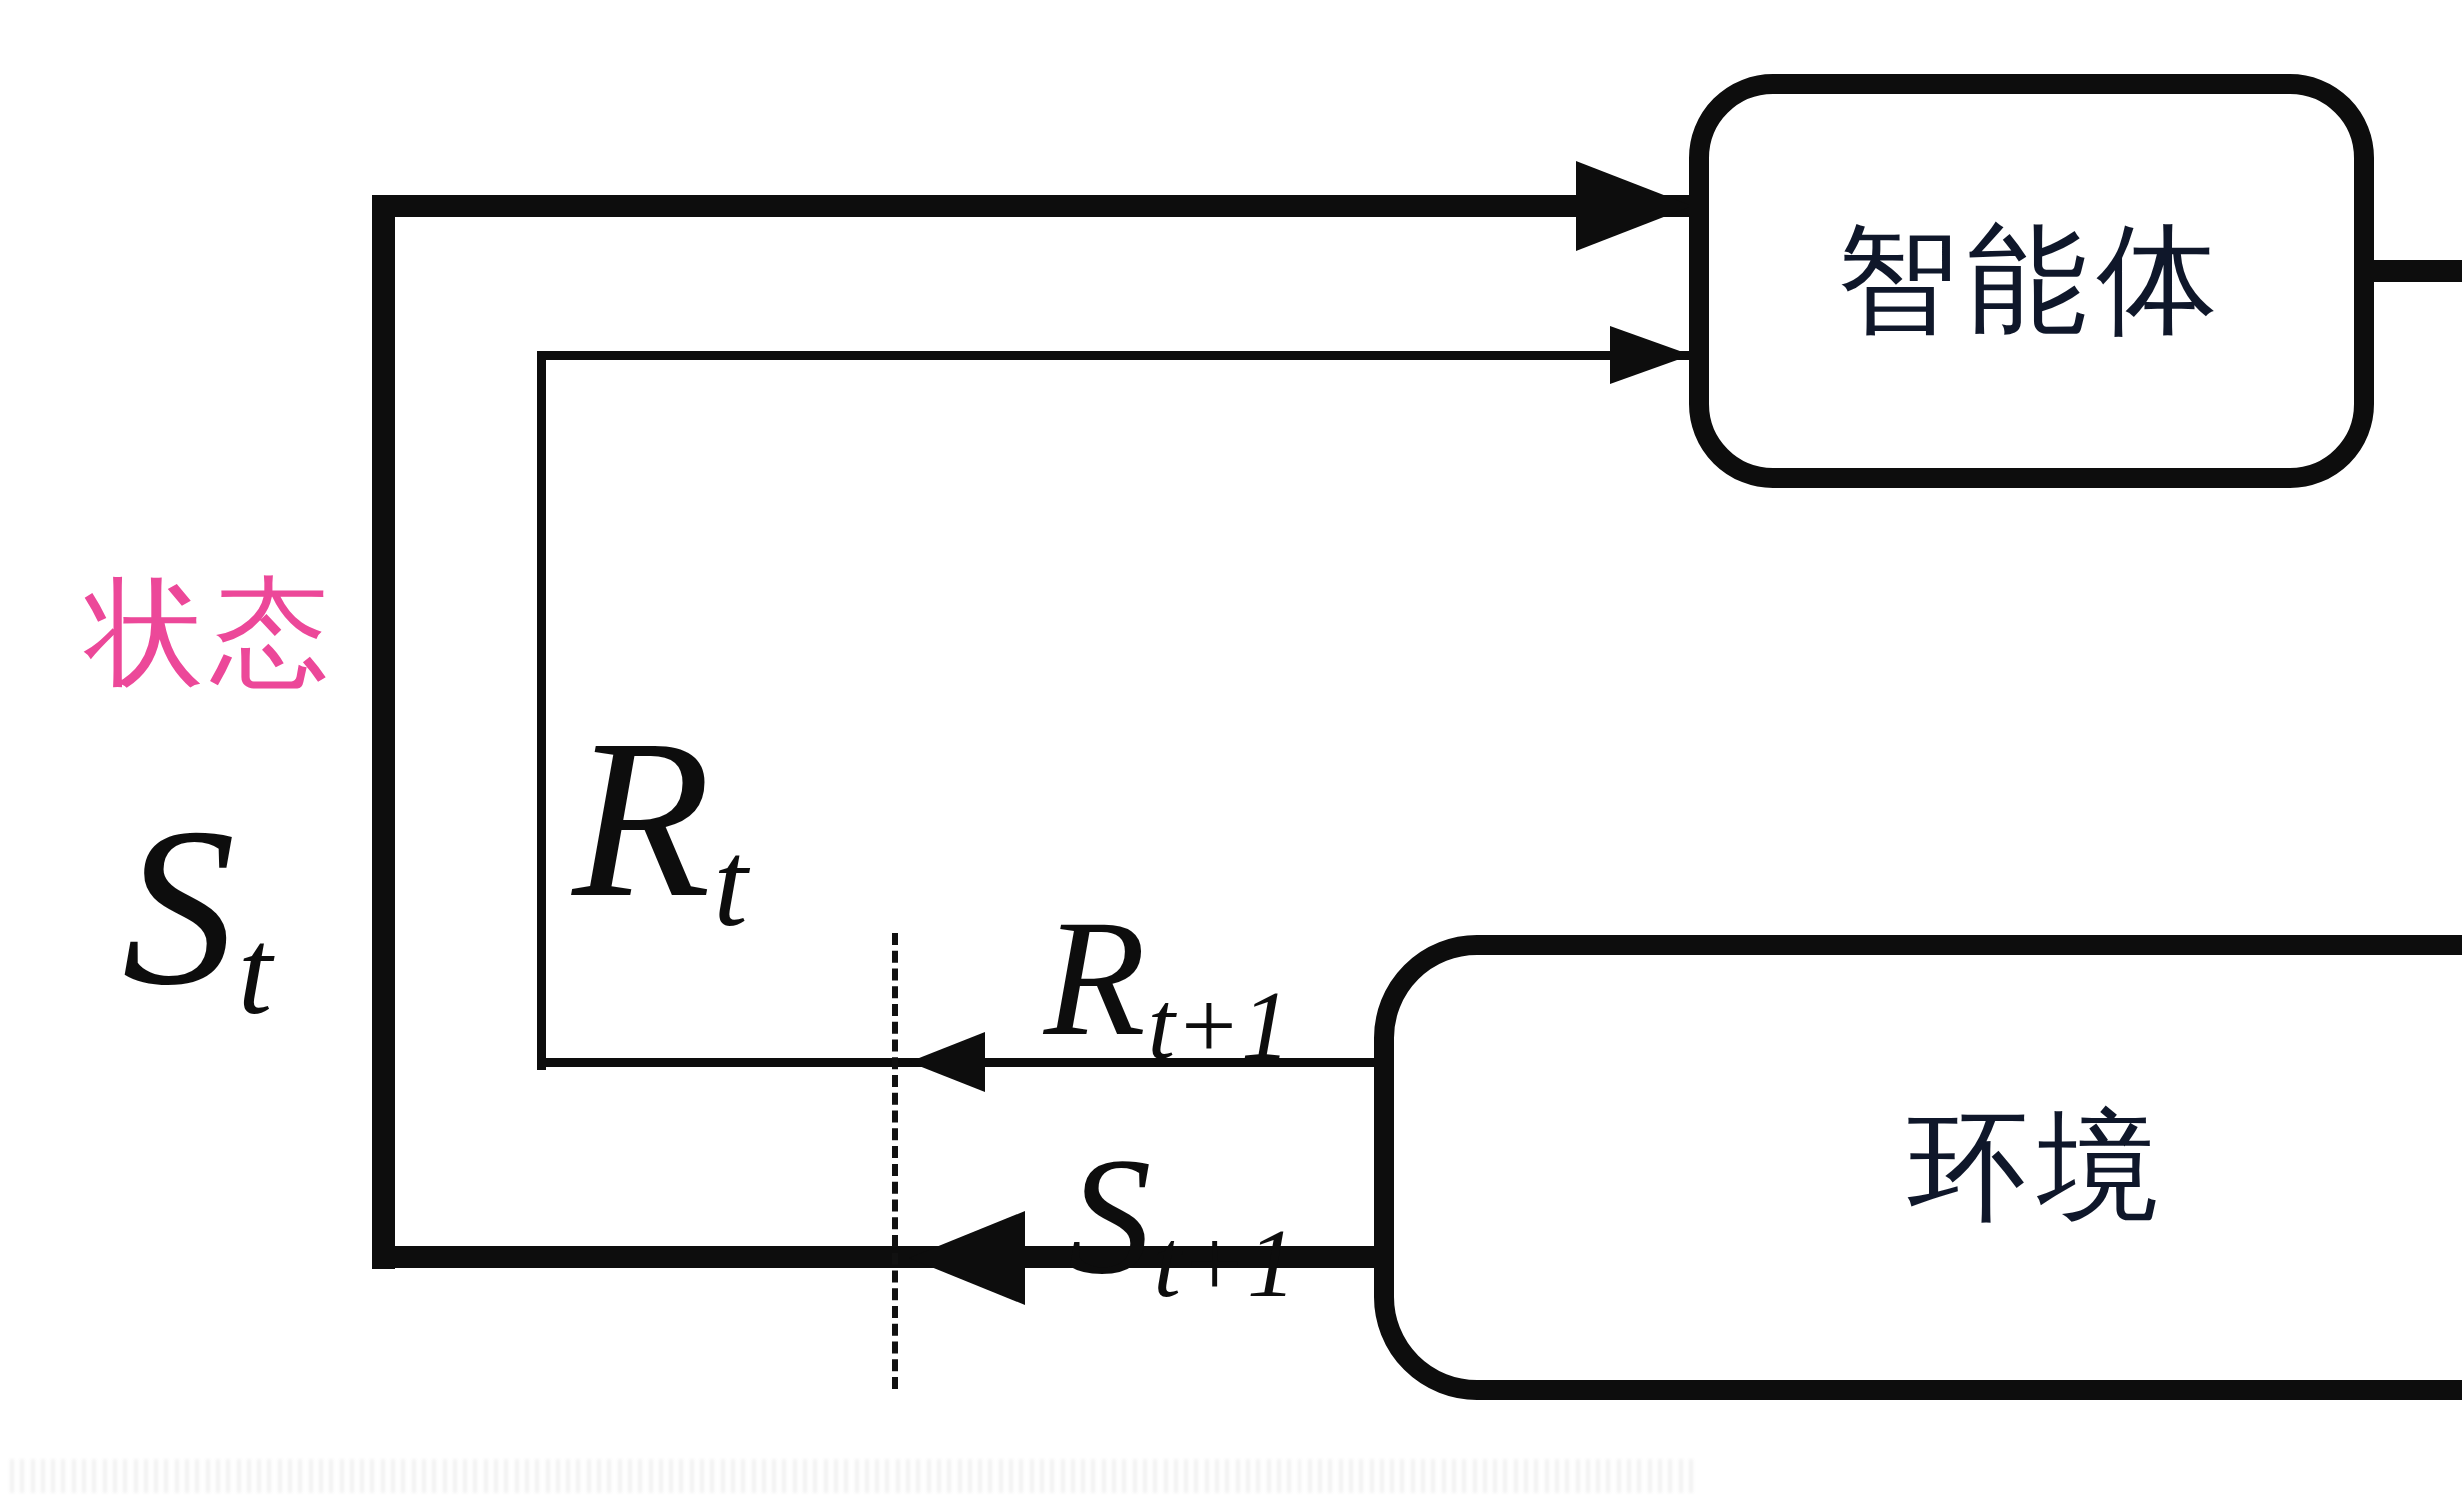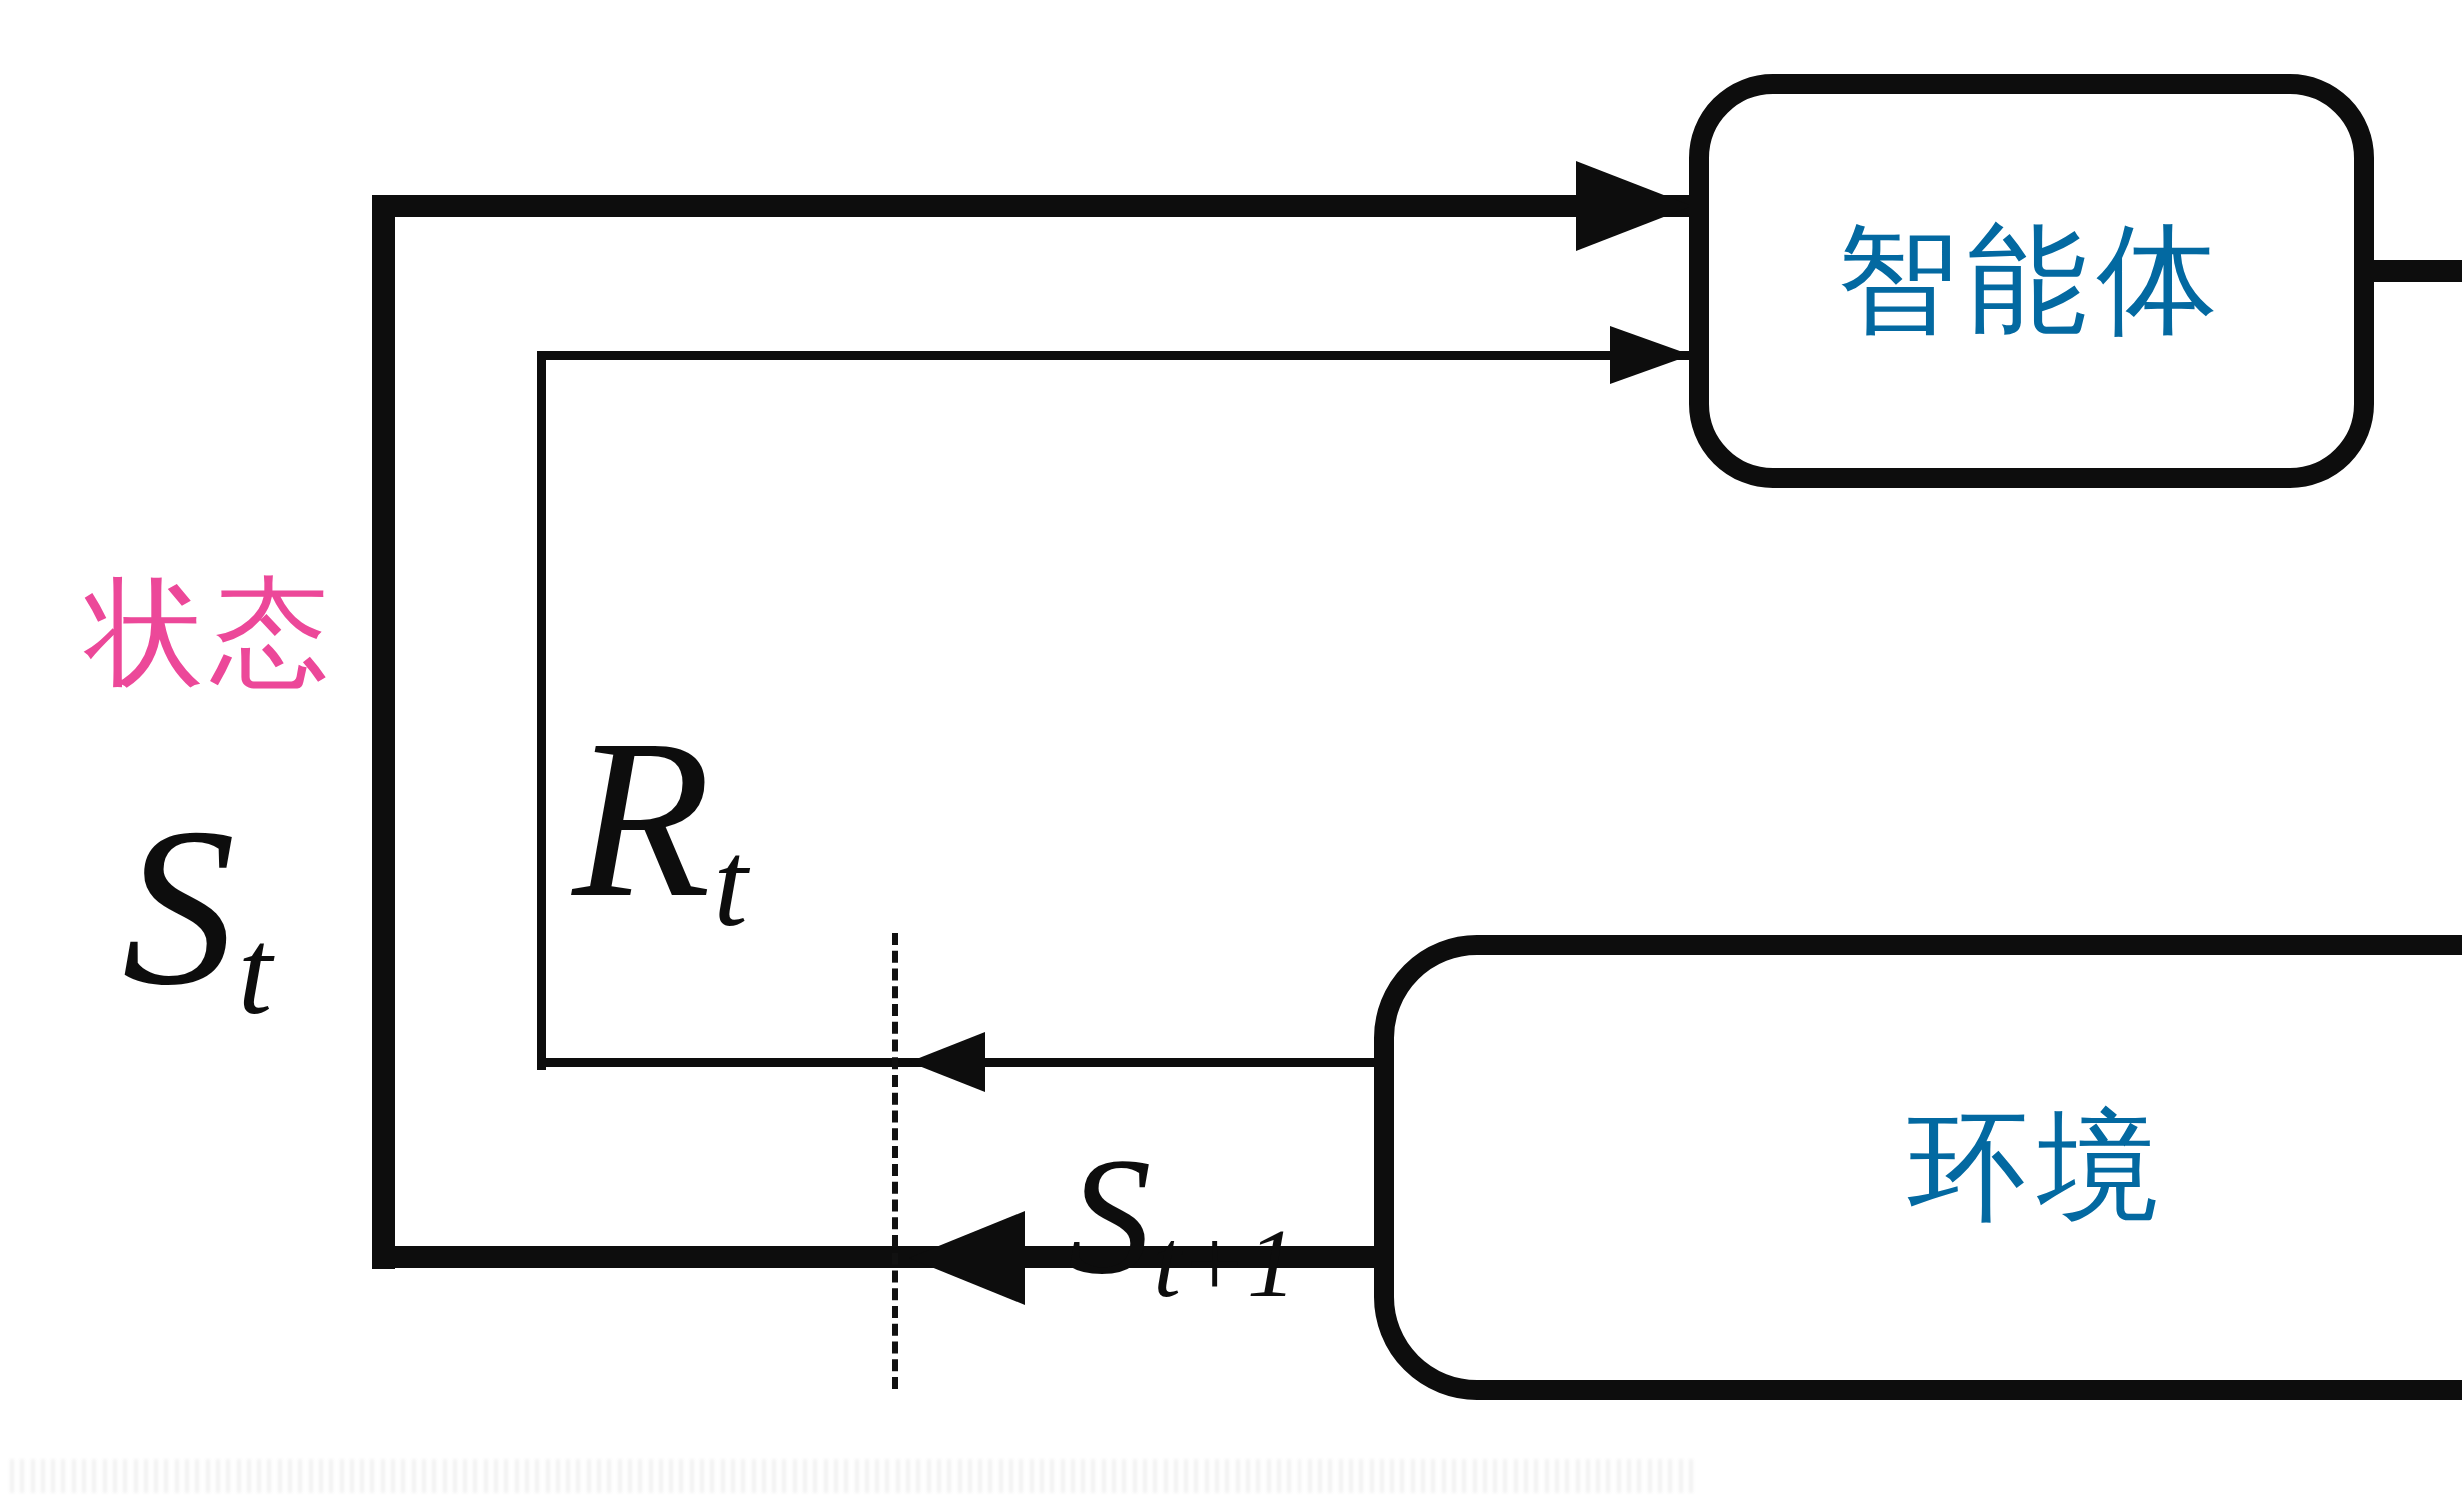--- a/index.html
+++ b/index.html
@@ -15,21 +15,21 @@
     position:absolute;
     box-sizing:border-box;
     border:20.7px solid #0d0d0d;
     border-radius:89px;
     background:#ffffff;
     display:flex;align-items:center;justify-content:center;
   }
   .node-label{
     font-size:121px;
     letter-spacing:8.9px;
-    color:#0369a1;
+    color:#0f172a;
     white-space:nowrap;
   }
   .hline,.vline{position:absolute;background:#0d0d0d;}
   .arrow{position:absolute;width:0;height:0;}
   
   .arrow.right-big{border-top:45px solid transparent;border-bottom:45px solid transparent;border-left:116px solid #0d0d0d;}
   .arrow.right-small{border-top:29.5px solid transparent;border-bottom:29.5px solid transparent;border-left:81px solid #0d0d0d;}
   .arrow.left-mid{border-top:47px solid transparent;border-bottom:47px solid transparent;border-right:116px solid #0d0d0d;}
   .arrow.left-small{border-top:30.5px solid transparent;border-bottom:30.5px solid transparent;border-right:76px solid #0d0d0d;}
   .dashed-line{
@@ -105,20 +105,23 @@
 
   <div class="caption" style="left:211px;top:634px;">状态</div>
   <div class="math" style="left:197px;top:882px;margin-top:24px;">
     <span class="main">S</span><span class="sub">t</span>
   </div>
 
   <div class="math" style="left:660px;top:818px;">
     <span class="main">R</span><span class="sub">t</span>
   </div>
 
+  <div class="math small" style="left:1167px;top:978px;">
+    <span class="main">R</span><span class="sub">t+1</span>
+  </div>
 
   <div class="math small" style="left:1182px;top:1216px;">
     <span class="main">S</span><span class="sub">t+1</span>
   </div>
 
   <div class="bottom-artifact"></div>
 
 </div>
 
 

